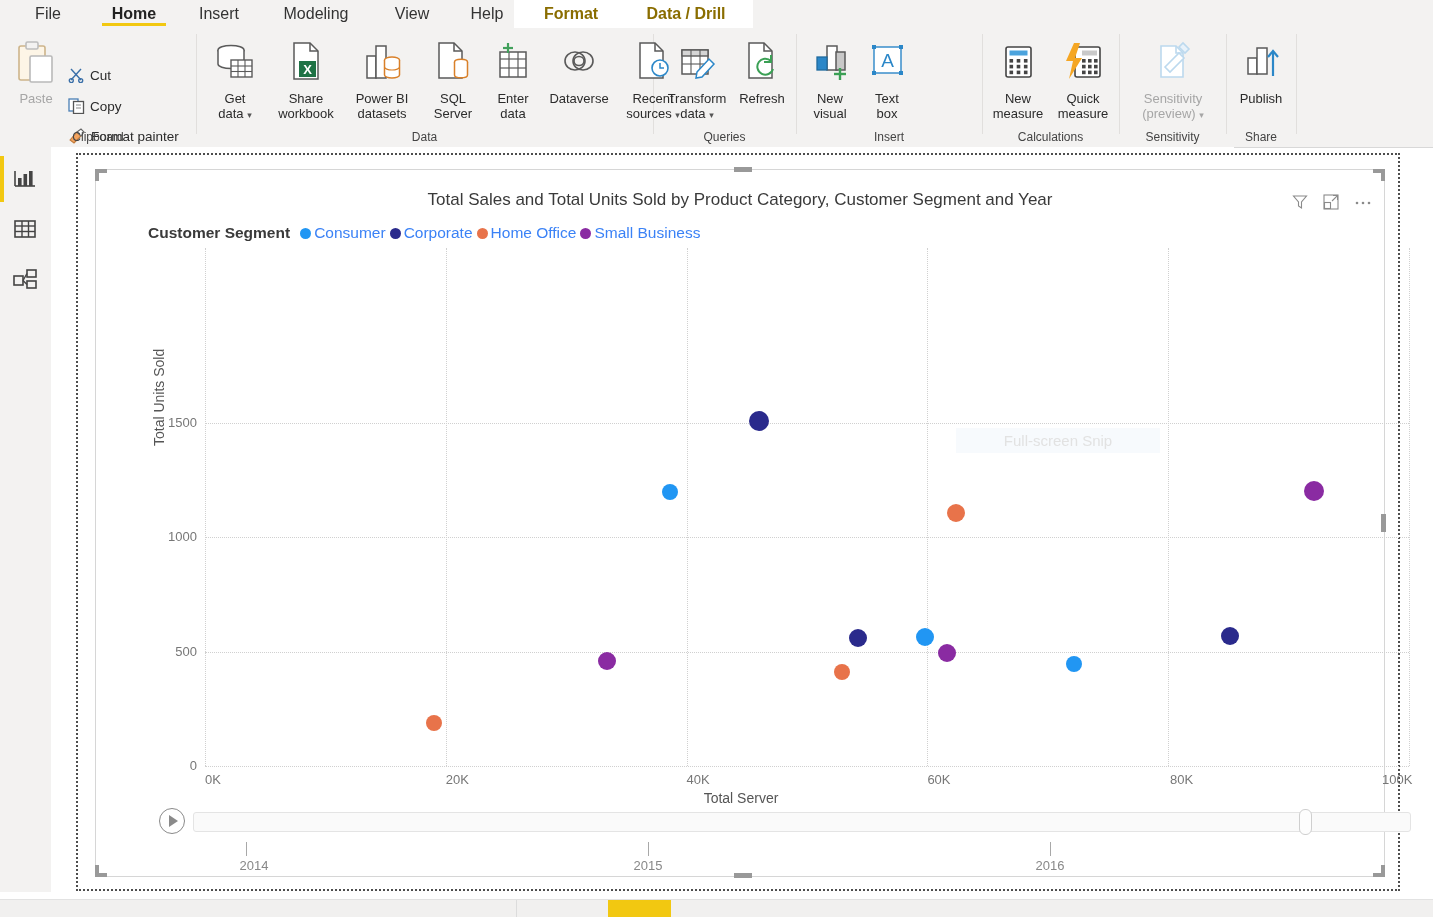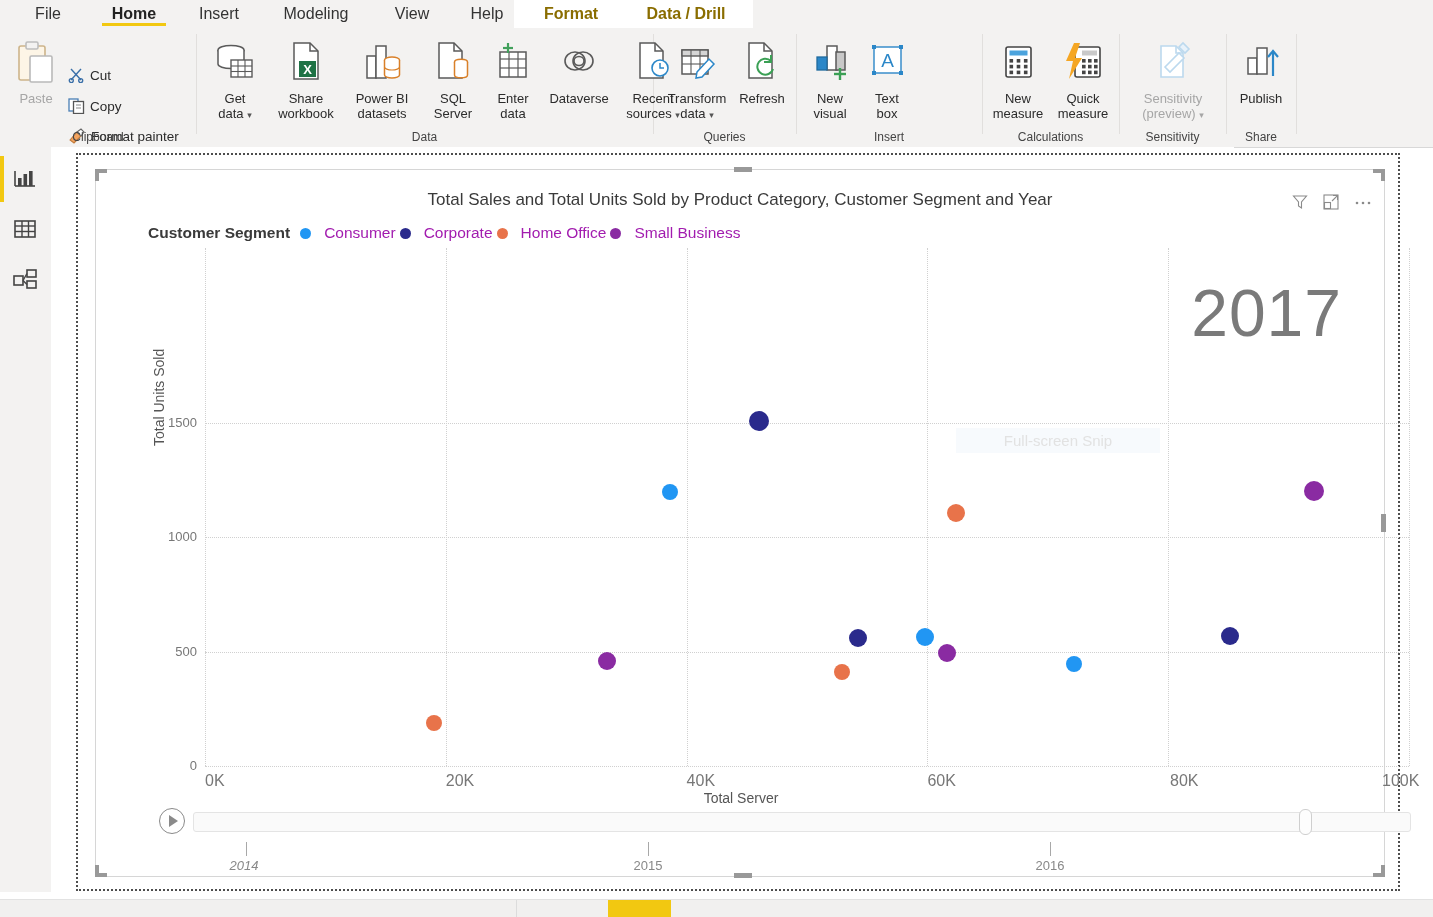--- a/index.html
+++ b/index.html
@@ -179,22 +179,22 @@
     font-size: 15.5px;
   }
   .legend-title {
     font-weight: bold;
     color: #3a3a3a;
     margin-right: 6px;
   }
   .legend-item {
     display: flex;
     align-items: center;
-    gap: 13px;
-    color: #a21caf;
+    gap: 3px;
+    color: #3b82f6;
     margin-right: 4px;
     cursor: default;
   }
   .legend-dot {
     width: 11px; height: 11px;
     border-radius: 50%;
     display: inline-block;
   }
 
   
@@ -242,21 +242,21 @@
   .ytick {
     position: absolute;
     right: 0;
     width: 60px;
     text-align: right;
     font-size: 13px;
     color: #777777;
   }
   .xtick {
     position: absolute;
-    font-size: 16px;
+    font-size: 13px;
     color: #777777;
     white-space: nowrap;
   }
   .gridh {
     position: absolute;
     height: 0;
     border-top: 1px dotted #d0d0d0;
   }
   .gridv {
     position: absolute;
@@ -751,21 +751,20 @@
               <span>Home Office</span>
             </span>
             <span class="legend-item">
               <span class="legend-dot" style="background: rgb(138, 43, 162);"></span>
               <span>Small Business</span>
             </span>
           </span>
       </div>
 
       <div class="plot">
-        <div class="yearlabel">2017</div>
         <div class="watermark">Full-screen Snip</div>
         <div class="ytitle">Total Units Sold</div>
         <div class="xtitle">Total Server</div>
         <div id="grid-layer">
             <div class="gridh" style="left: 109px; width: 1204px; top: 596px;"></div>
             <div class="gridh" style="left: 109px; width: 1204px; top: 481.714px;"></div>
             <div class="gridh" style="left: 109px; width: 1204px; top: 367.429px;"></div>
             <div class="gridh" style="left: 109px; width: 1204px; top: 253.143px;"></div>
             <div class="gridv" style="left: 109px; top: 78px; height: 518px;"></div>
             <div class="gridv" style="left: 349.8px; top: 78px; height: 518px;"></div>
@@ -805,21 +804,21 @@
       </div>
 
       <div class="playaxis">
         <div class="playbtn">
           <div class="playtri"></div>
         </div>
         <div class="track"></div>
         <div class="thumb"></div>
         <div id="tlayer">
             <div class="tmark" style="left: 150px;"></div>
-            <div class="tlabel" style="left: 148px; font-style: italic;">2014</div>
+            <div class="tlabel" style="left: 158px;">2014</div>
             <div class="tmark" style="left: 552px;"></div>
             <div class="tlabel" style="left: 552px;">2015</div>
             <div class="tmark" style="left: 954px;"></div>
             <div class="tlabel" style="left: 954px;">2016</div>
           </div>
       </div>
 
     </div>
   </div>
 

